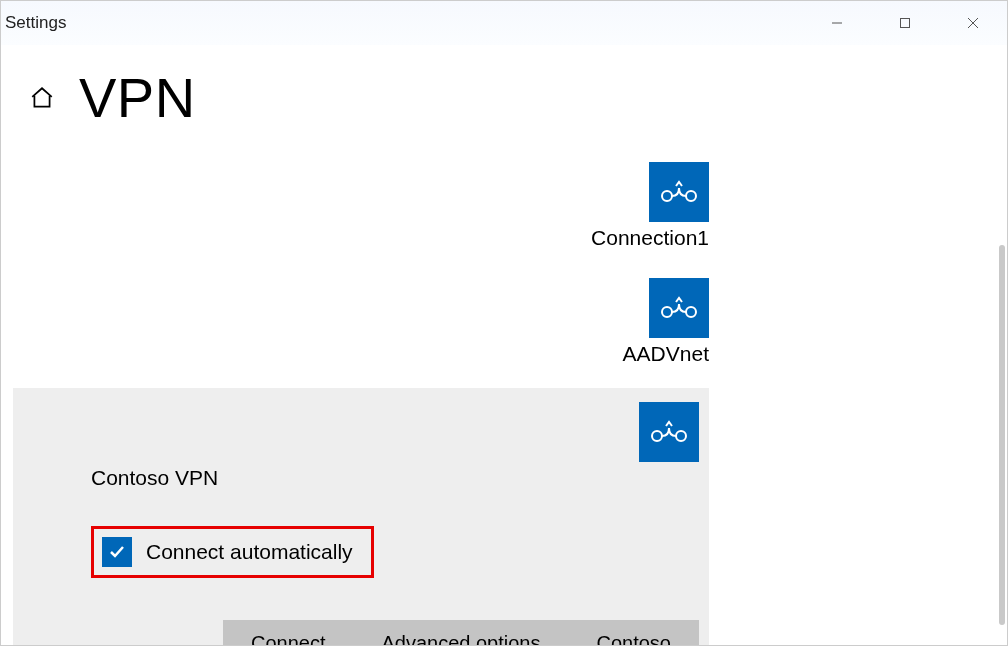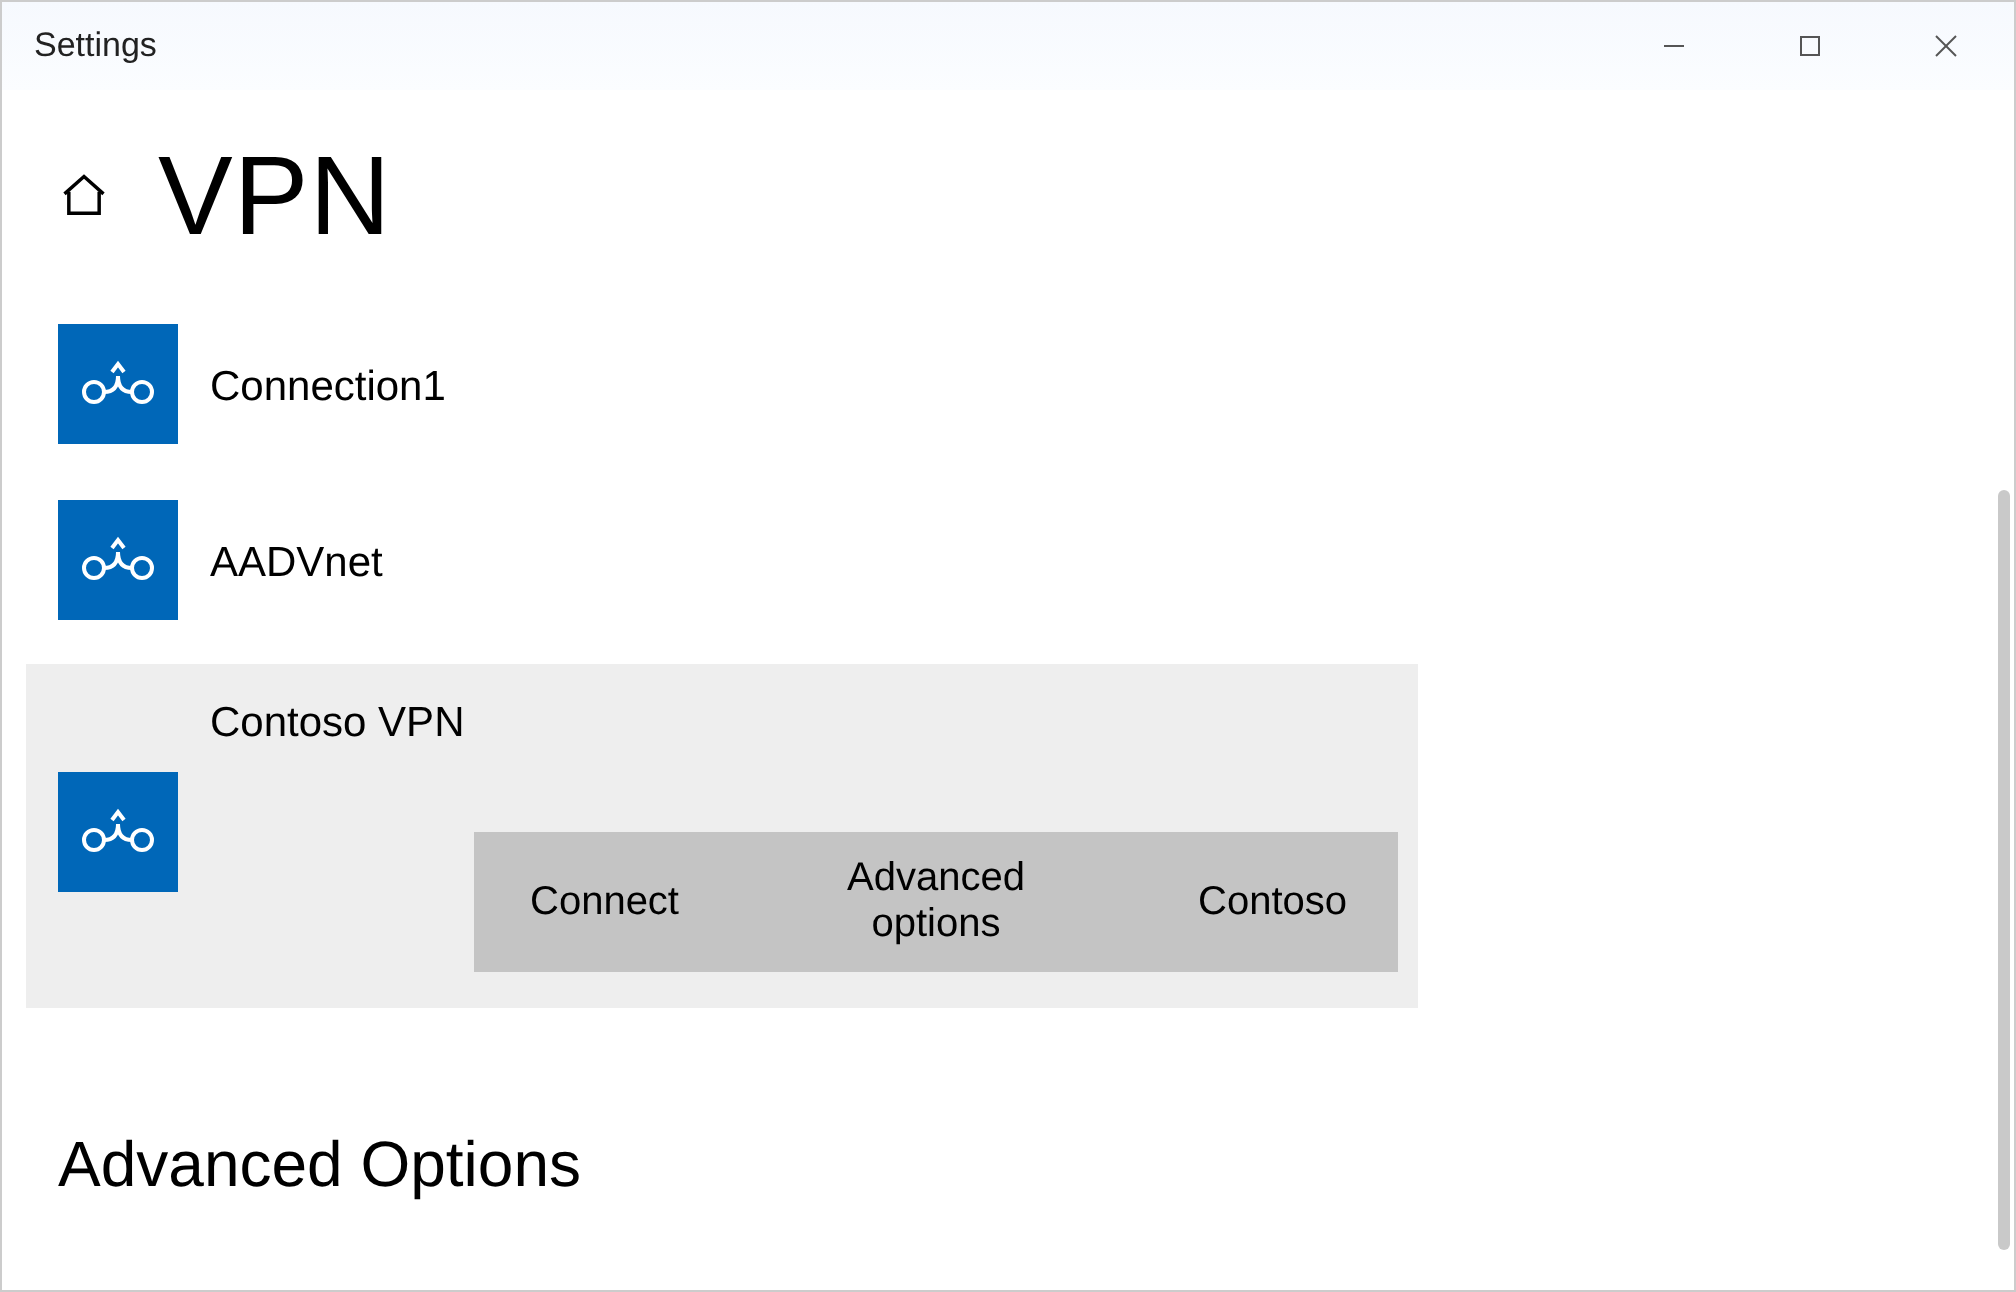--- a/index.html
+++ b/index.html
@@ -1,30 +1,30 @@
 <!DOCTYPE html>
 <html><head>
   <meta charset="utf-8">
   <style>
     * { margin: 0; padding: 0; box-sizing: border-box; font-family: "Segoe UI", sans-serif; }
     body { width: 1008px; height: 646px; border: 1px solid #ccc; background: #fff; overflow: hidden; position: relative; }
 
     .titlebar { height: 44px; display: flex; align-items: center; justify-content: space-between; background: linear-gradient(to bottom, #f6f9fe 0%, #fbfdff 100%); }
-    .titlebar .title { padding-left: 16px; font-size: 17px; color: #222; }
+    .titlebar .title { padding-left: 4px; font-size: 17px; color: #222; }
     .win-controls { display: flex; height: 100%; }
     .win-btn { width: 68px; display: flex; align-items: center; justify-content: center; color: #555; font-size: 14px; }
 
     .header { display: flex; align-items: center; padding: 20px 0 26px 28px; }
     .home-icon { width: 26px; height: 26px; margin-right: 24px; display: flex; align-items: center; justify-content: center; }
     .page-title { font-size: 56px; font-weight: 400; color: #000; letter-spacing: 0.5px; }
 
     .content { padding-left: 28px; padding-right: 28px; }
 
     .vpn-list { width: 680px; }
-    .vpn-item { display: flex; align-items: center; padding: 6px 0 22px 0; }
+    .vpn-item { display: flex; align-items: flex-end; padding: 6px 0 22px 0; flex-direction: column; }
     .vpn-item.selected { background: #eeeeee; padding: 14px 10px 18px 0; margin-left: -16px; padding-left: 16px; }
     .vpn-icon { width: 60px; height: 60px; background: #0067b8; display: flex; align-items: center; justify-content: center; flex-shrink: 0; }
     .vpn-body { padding-left: 16px; flex: 1; }
     .vpn-name { font-size: 21px; color: #000; padding-top: 4px; }
 
     .checkbox-row { display: inline-flex; align-items: center; margin-top: 36px; border: 3px solid #e60000; padding: 8px 18px 8px 8px; }
     .checkbox { width: 30px; height: 30px; background: #0067b8; display: flex; align-items: center; justify-content: center; margin-right: 14px; }
     .checkbox svg { width: 20px; height: 20px; }
     .checkbox-label { font-size: 21px; color: #000; }
 
@@ -106,20 +106,28 @@
         <svg width="40" height="24" viewBox="0 0 40 24" fill="none" stroke="#fff" stroke-width="2">
           <circle cx="8" cy="16" r="5"></circle>
             <circle cx="32" cy="16" r="5"></circle>
           <path d="M13 16 Q20 16 20 8 Q20 16 27 16"></path>
           <path d="M17 6 L20 2 L23 6"></path>
         </svg>
       </div>
       <div class="vpn-body">
         <div class="vpn-name">Contoso VPN</div>
 
+        <div class="checkbox-row">
+          <div class="checkbox">
+            <svg viewBox="0 0 20 20">
+              <path d="M4 10 L8 14 L16 5" fill="none" stroke="#fff" stroke-width="2.5"></path>
+            </svg>
+          </div>
+          <div class="checkbox-label">Connect automatically</div>
+        </div>
 
         <div class="actions">
           <button class="action-btn">Connect</button>
           <button class="action-btn">Advanced options</button>
           <button class="action-btn">Contoso</button>
         </div>
       </div>
     </div>
 
   </div>

